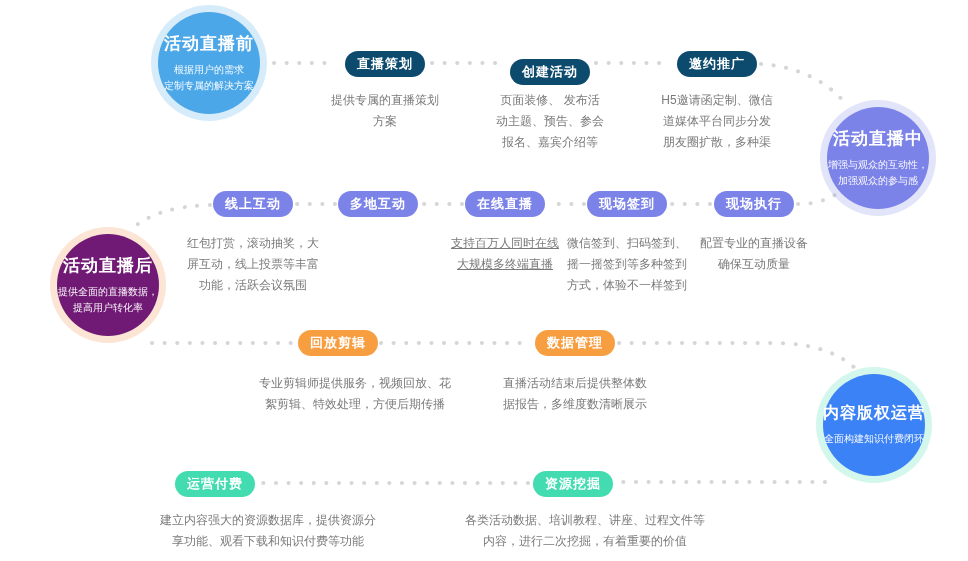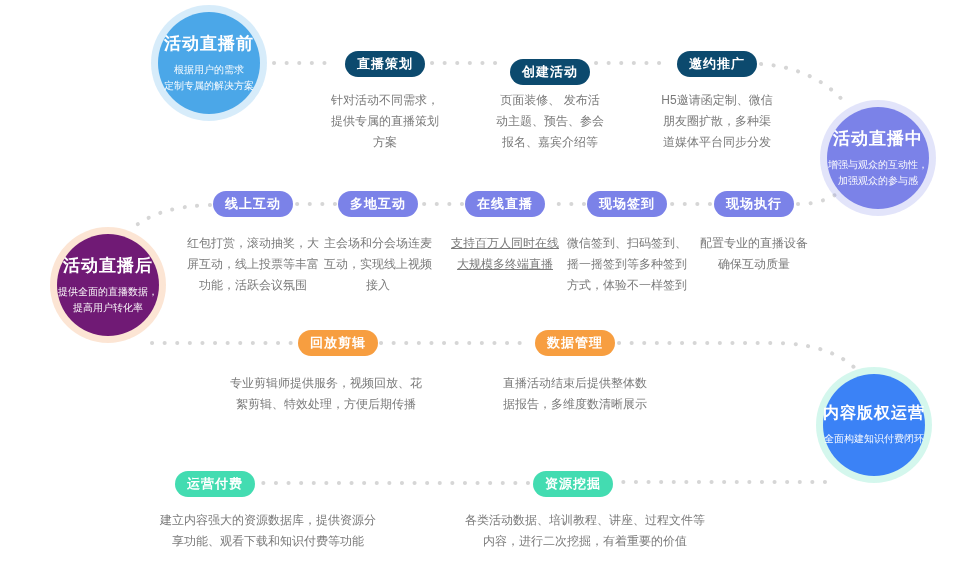--- a/index.html
+++ b/index.html
@@ -39,21 +39,21 @@
   
   .desc{position:absolute;text-align:center;font-size:12px;line-height:21px;color:#7A7A7A;z-index:1;}
   .d11{left:295px;top:90px;width:180px;}
   .d12{left:460px;top:90px;width:180px;}
   .d13{left:627px;top:90px;width:180px;}
   .d21{left:153px;top:233px;width:200px;}
   .d22{left:288px;top:233px;width:180px;}
   .d23{left:415px;top:233px;width:180px;text-decoration:underline;}
   .d24{left:537px;top:233px;width:180px;}
   .d25{left:664px;top:233px;width:180px;}
-  .d31{left:201px;top:373px;width:250px;}
+  .d31{left:230px;top:373px;width:250px;}
   .d32{left:470px;top:373px;width:210px;}
   .d41{left:123px;top:510px;width:290px;}
   .d42{left:430px;top:510px;width:310px;}
 </style>
 </head>
 <body>
 
 <div class="canvas">
 
   <svg class="connectors" width="968" height="561" viewBox="0 0 968 561">
@@ -105,50 +105,44 @@
     <div class="sub">
       <div>全面构建知识付费闭环</div>
     </div>
   </div>
 
   <div class="pill r1 p11">直播策划</div>
   <div class="pill r1 p12">创建活动</div>
   <div class="pill r1 p13">邀约推广</div>
 
   <div class="desc d11">
-    <div>针对活动不同需求，</div>
     <div>提供专属的直播策划</div>
     <div>方案</div>
   </div>
   <div class="desc d12">
     <div>页面装修、 发布活</div>
     <div>动主题、预告、参会</div>
     <div>报名、嘉宾介绍等</div>
   </div>
   <div class="desc d13">
     <div>H5邀请函定制、微信</div>
+    <div>道媒体平台同步分发</div>
     <div>朋友圈扩散，多种渠</div>
-    <div>道媒体平台同步分发</div>
   </div>
 
   <div class="pill r2 p21">线上互动</div>
   <div class="pill r2 p22">多地互动</div>
   <div class="pill r2 p23">在线直播</div>
   <div class="pill r2 p24">现场签到</div>
   <div class="pill r2 p25">现场执行</div>
 
   <div class="desc d21">
     <div>红包打赏，滚动抽奖，大</div>
     <div>屏互动，线上投票等丰富</div>
     <div>功能，活跃会议氛围</div>
-  </div>
-  <div class="desc d22">
-    <div>主会场和分会场连麦</div>
-    <div>互动，实现线上视频</div>
-    <div>接入</div>
   </div>
   <div class="desc d23">
     <div>支持百万人同时在线</div>
     <div>大规模多终端直播</div>
   </div>
   <div class="desc d24">
     <div>微信签到、扫码签到、</div>
     <div>摇一摇签到等多种签到</div>
     <div>方式，体验不一样签到</div>
   </div>

